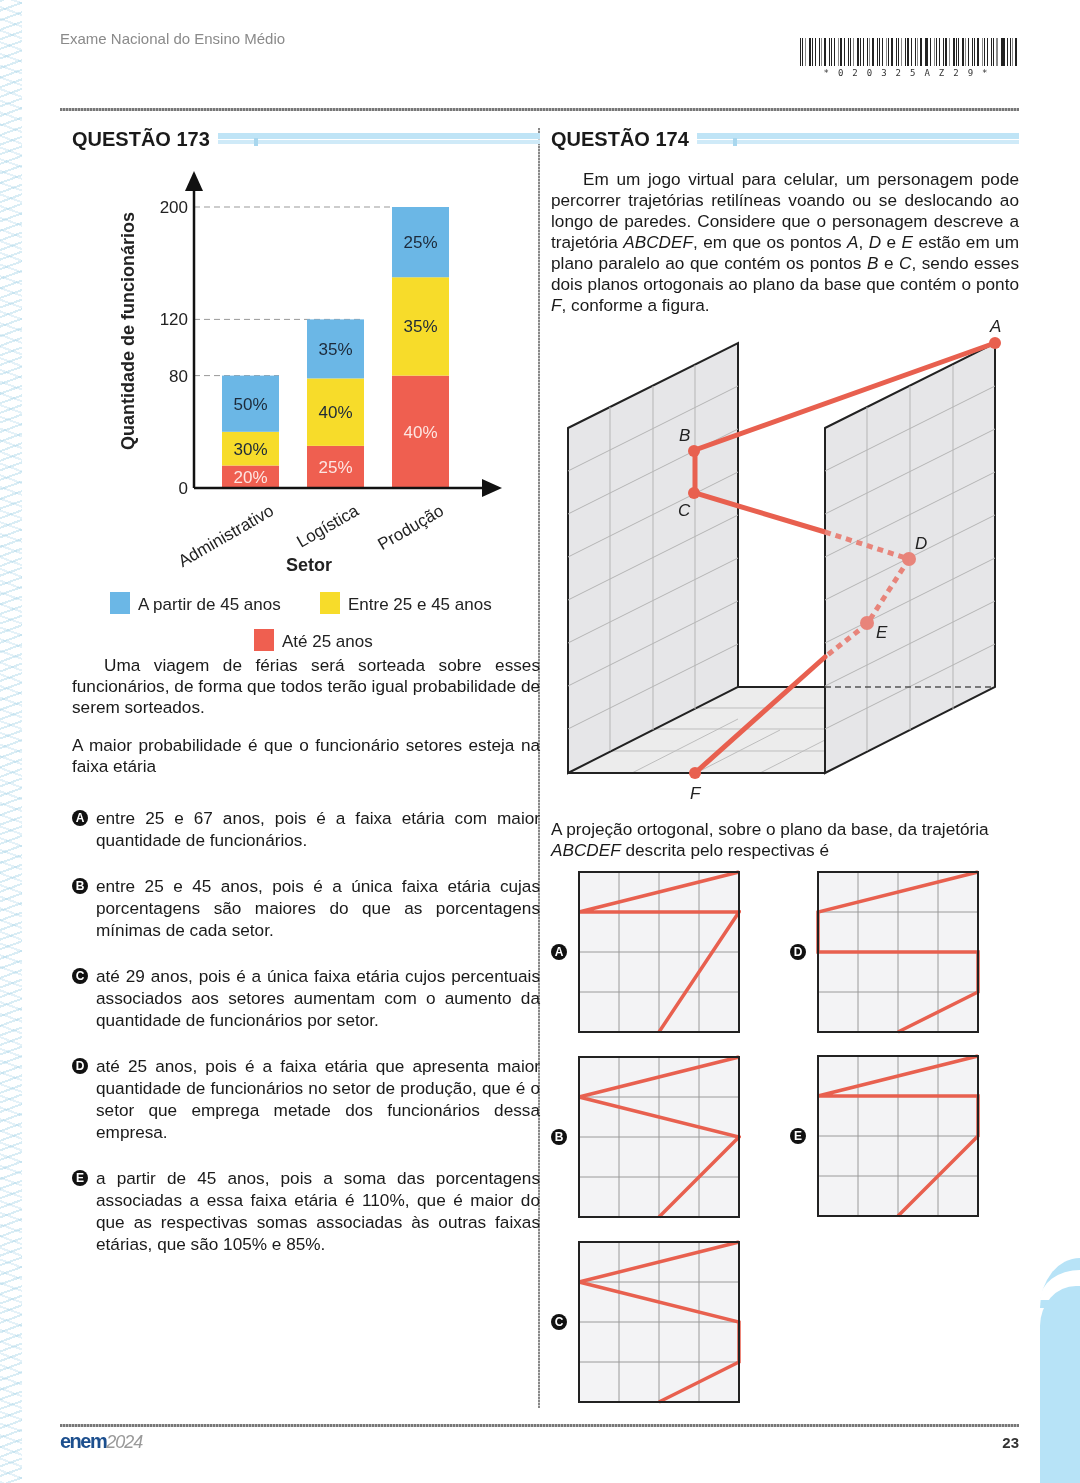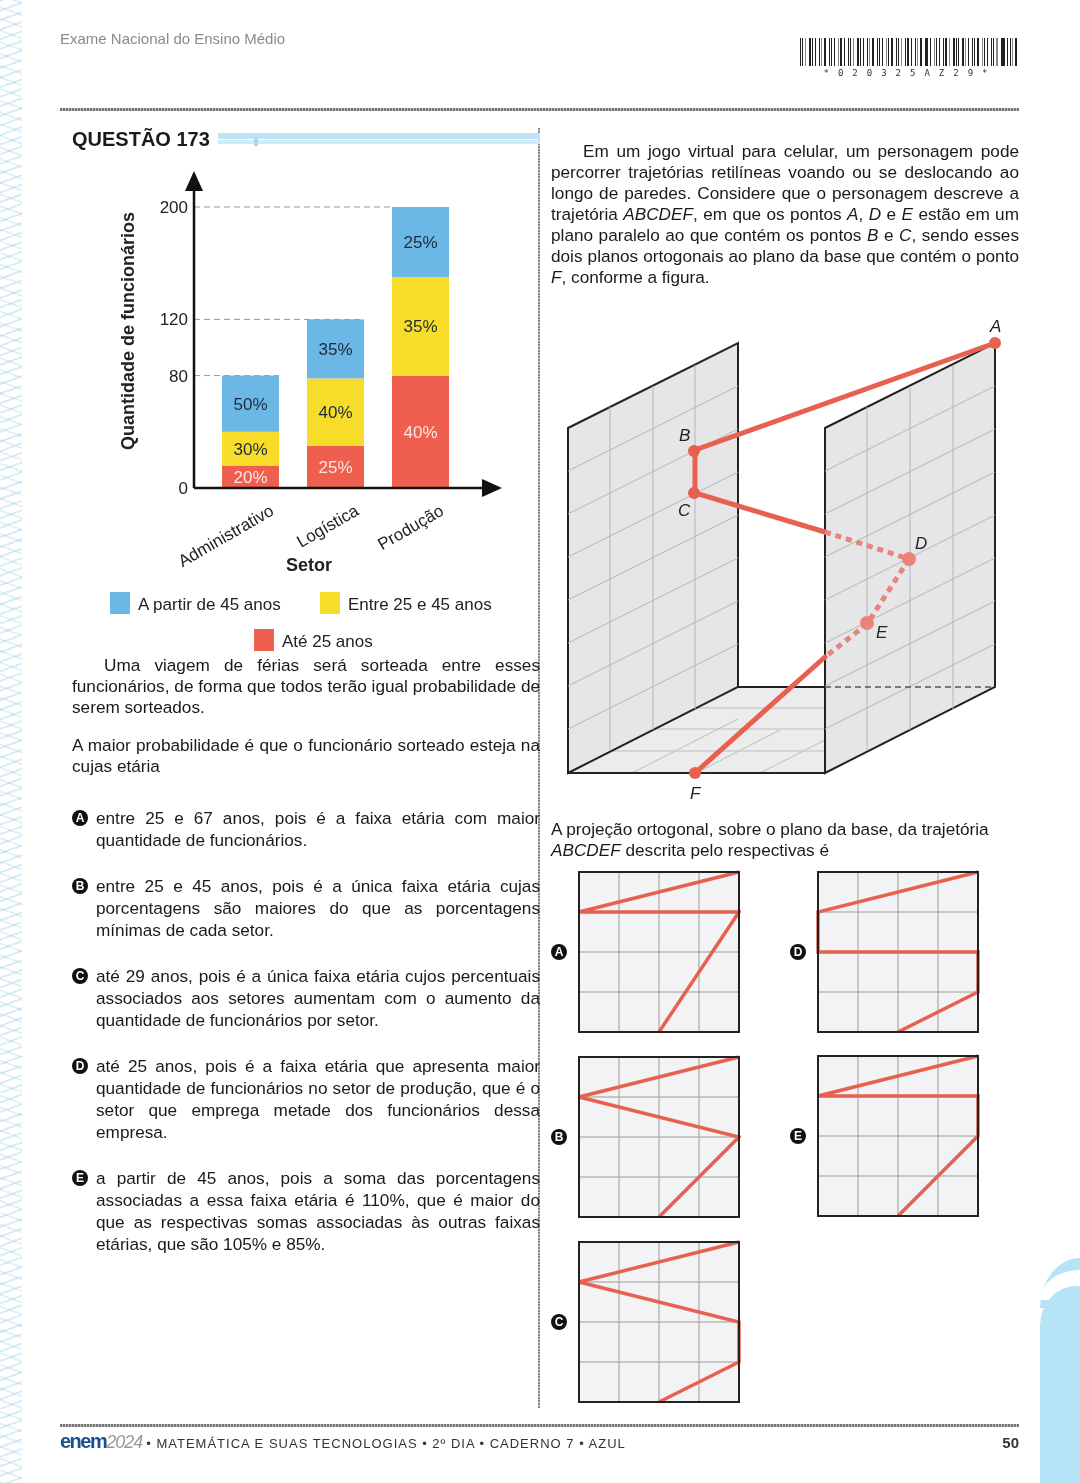--- a/index.html
+++ b/index.html
@@ -206,22 +206,22 @@
         <text x="237" y="410" text-anchor="middle" font-size="18" font-weight="bold" font-family="Liberation Sans, sans-serif" fill="#222">Setor</text>
         <rect x="38" y="431" width="20" height="22" fill="#6bb7e6"></rect>
         <text x="66" y="449" font-size="17" font-family="Liberation Sans, sans-serif" fill="#222">A partir de 45 anos</text>
         <rect x="248" y="431" width="20" height="22" fill="#f7dc2a"></rect>
         <text x="276" y="449" font-size="17" font-family="Liberation Sans, sans-serif" fill="#222">Entre 25 e 45 anos</text>
         <rect x="182" y="468" width="20" height="22" fill="#ef5f50"></rect>
         <text x="210" y="486" font-size="17" font-family="Liberation Sans, sans-serif" fill="#222">Até 25 anos</text>
       </svg>
   </div>
 
-  <p class="txt indent" style="margin-top:-6px;">Uma viagem de férias será sorteada entre esses funcionários, de forma que todos terão igual probabilidade de serem sorteados.</p>
-  <p class="txt" style="margin-top:17px;">A maior probabilidade é que o funcionário sorteado esteja na cujas etária</p>
+  <p class="txt indent" style="margin-top:-6px;">Uma viagem de férias será sorteada sobre esses funcionários, de forma que todos terão igual probabilidade de serem sorteados.</p>
+  <p class="txt" style="margin-top:17px;">A maior probabilidade é que o funcionário setores esteja na faixa etária</p>
 
   <div style="margin-top:30px;">
     <div class="opt">
         <span class="letter">A</span>
         <span class="otext">entre 25 e 67 anos, pois é a faixa etária com maior quantidade de funcionários.</span>
       </div>
     <div class="opt" style="margin-top:24px;">
         <span class="letter">B</span>
         <span class="otext">entre 25 e 45 anos, pois é a única faixa etária cujas porcentagens são maiores do que as porcentagens mínimas de cada setor.</span>
       </div>
@@ -234,20 +234,28 @@
         <span class="otext">até 25 anos, pois é a faixa etária que apresenta maior quantidade de funcionários no setor de produção, que é o setor que emprega metade dos funcionários dessa empresa.</span>
       </div>
     <div class="opt" style="margin-top:24px;">
         <span class="letter">E</span>
         <span class="otext">a partir de 45 anos, pois a soma das porcentagens associadas a essa faixa etária é 110%, que é maior do que as respectivas somas associadas às outras faixas etárias, que são 105% e 85%.</span>
       </div>
   </div>
 </div>
 
 <div class="col col-right">
+  <div class="q-head">
+    <div class="q-title">QUESTÃO 174</div>
+    <div class="q-bar">
+        <div class="b1"></div>
+        <div class="b2"></div>
+        <div class="b3"></div>
+      </div>
+  </div>
   <p class="txt indent" style="margin-top:16px;">
     <span>Em um jogo virtual para celular, um personagem pode percorrer trajetórias retilíneas voando ou se deslocando ao longo de paredes. Considere que o personagem descreve a trajetória </span><em>ABCDEF</em><span>, em que os pontos </span><em>A</em><span>, </span><em>D</em><span> e </span><em>E</em><span> estão em um plano paralelo ao que contém os pontos </span><em>B</em><span> e </span><em>C</em><span>, sendo esses dois planos ortogonais ao plano da base que contém o ponto </span><em>F</em><span>, conforme a figura.</span>
   </p>
 </div>
 
 <svg style="position:absolute; left:550px; top:310px;" width="470" height="500" viewBox="0 0 470 500">
 
   <polygon points="18,463 188,377 445,377 275,463" fill="#ececec" stroke="none"></polygon>
   <g stroke="#bdbdbd" stroke-width="1" fill="none">
     <line x1="60" y1="441" x2="275" y2="441"></line>
@@ -390,15 +398,14 @@
         <polyline points="162,2 2,42 162,42 162,82 82,162" fill="none" stroke="#e8604f" stroke-width="3.5" stroke-linejoin="miter"></polyline>
         <rect x="2" y="2" width="160" height="160" fill="none" stroke="#222" stroke-width="2"></rect>
       </svg>
     </div>
   </div>
 
 <div class="hrule" style="top:1424px;"></div>
 <div class="footer">
   <span class="f-enem">enem</span>
     <span class="f-year">2024</span>
-    <span> • MATEMÁTICA E SUAS TECNOLOGIAS • 2º DIA • CADERNO 7 • AZUL</span>
-  <span class="f-page">50</span>
+  <span class="f-page">23</span>
 </div>
 
 </body></html>

